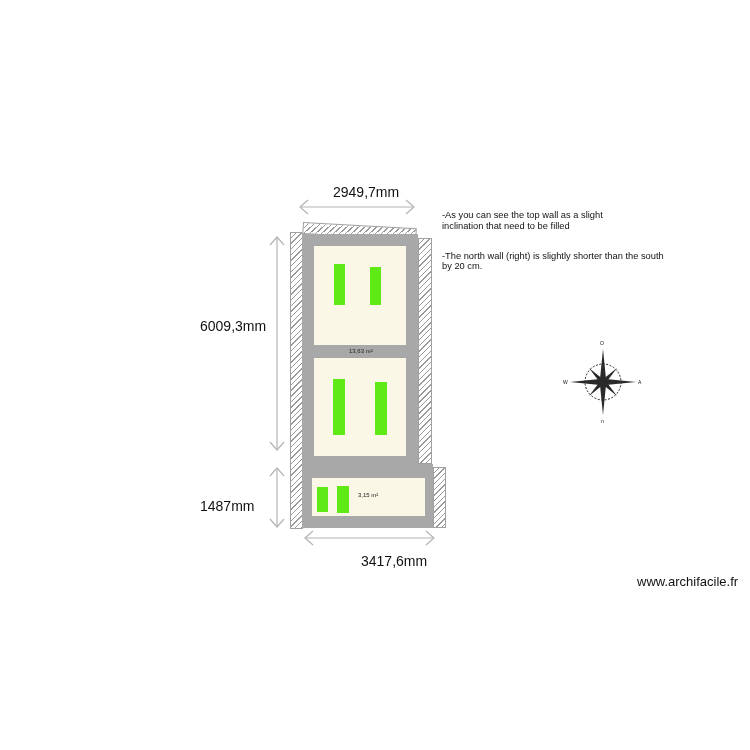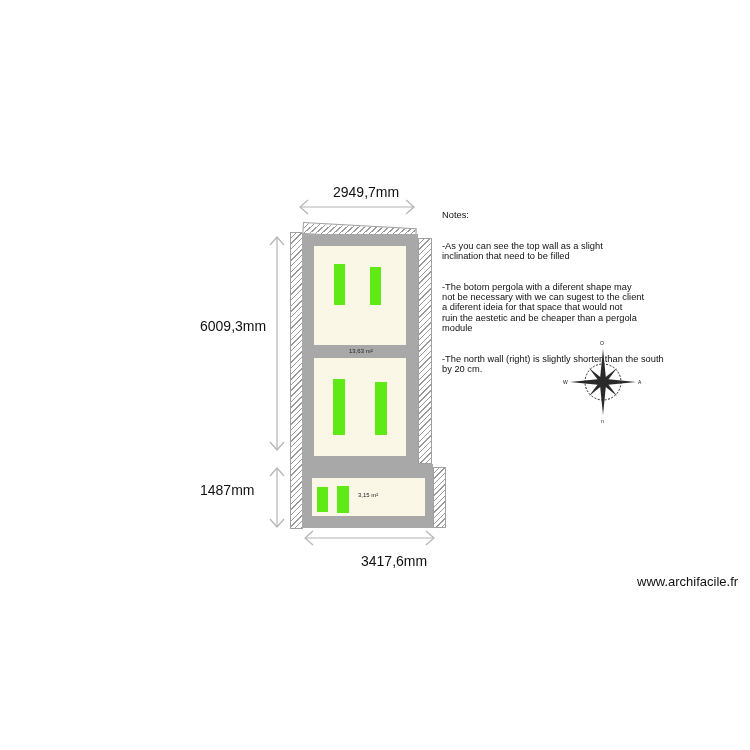--- a/index.html
+++ b/index.html
@@ -38,21 +38,21 @@
     <polyline points="270,519 277,527 284,519"></polyline>
 
     <line x1="305" y1="538" x2="434" y2="538"></line>
     <polyline points="313,531 305,538 313,545"></polyline>
     <polyline points="426,531 434,538 426,545"></polyline>
   </g>
 </svg>
 
 <div class="abs dim" style="left:333px;top:184px;">2949,7mm</div>
 <div class="abs dim" style="left:200px;top:318px;text-align:center;">6009,3mm</div>
-<div class="abs dim" style="left:200px;top:482px;">1487mm</div>
+<div class="abs dim" style="left:200px;top:498px;">1487mm</div>
 <div class="abs dim" style="left:361px;top:553px;">3417,6mm</div>
 
 <div class="abs" style="left:0;top:0;width:750px;height:750px;">
 
   <div class="abs hatch" style="left:290px;top:232px;width:13px;height:297px;"></div>
 
   <div class="abs hatch" style="left:303px;top:222px;width:114px;height:12px;transform:rotate(3.2deg);transform-origin:left top;"></div>
 
   <div class="abs hatch" style="left:418px;top:238px;width:14px;height:226px;"></div>
 
@@ -74,28 +74,22 @@
   </div>
 
   <div class="abs room" style="left:312px;top:478px;width:113px;height:38px;">
     <div class="abs furn" style="left:5px;top:9px;width:11px;height:25px;"></div>
     <div class="abs furn" style="left:25px;top:8px;width:12px;height:27px;"></div>
     <div class="abs area" style="left:46px;top:14px;">3,15 m²</div>
   </div>
 </div>
 
 <div class="abs notes" style="left:442px;top:200px;width:290px;">
-  <div style="margin-bottom:10px;">Notes:</div>
   <div style="margin-bottom:10px;">-As you can see the top wall as a slight
 inclination that need to be filled</div>
-  <div style="margin-bottom:10px;">-The botom pergola with a diferent shape may
-not be necessary with we can sugest to the client
-a diferent ideia for that space that would not
-ruin the aestetic and be cheaper than a pergola
-module</div>
   <div>-The north wall (right) is slightly shorter than the south
 by 20 cm.</div>
 </div>
 
 <div class="abs" style="left:560px;top:340px;width:90px;height:90px;">
   <svg width="90" height="90" viewBox="0 0 90 90">
     <circle cx="43" cy="42" r="18" fill="none" stroke="#222" stroke-width="1" stroke-dasharray="2,1.5"></circle>
     <g fill="#2a2a2a">
       <polygon points="43,9 46,39 43,42 40,39"></polygon>
       <polygon points="43,75 46,45 43,42 40,45"></polygon>

